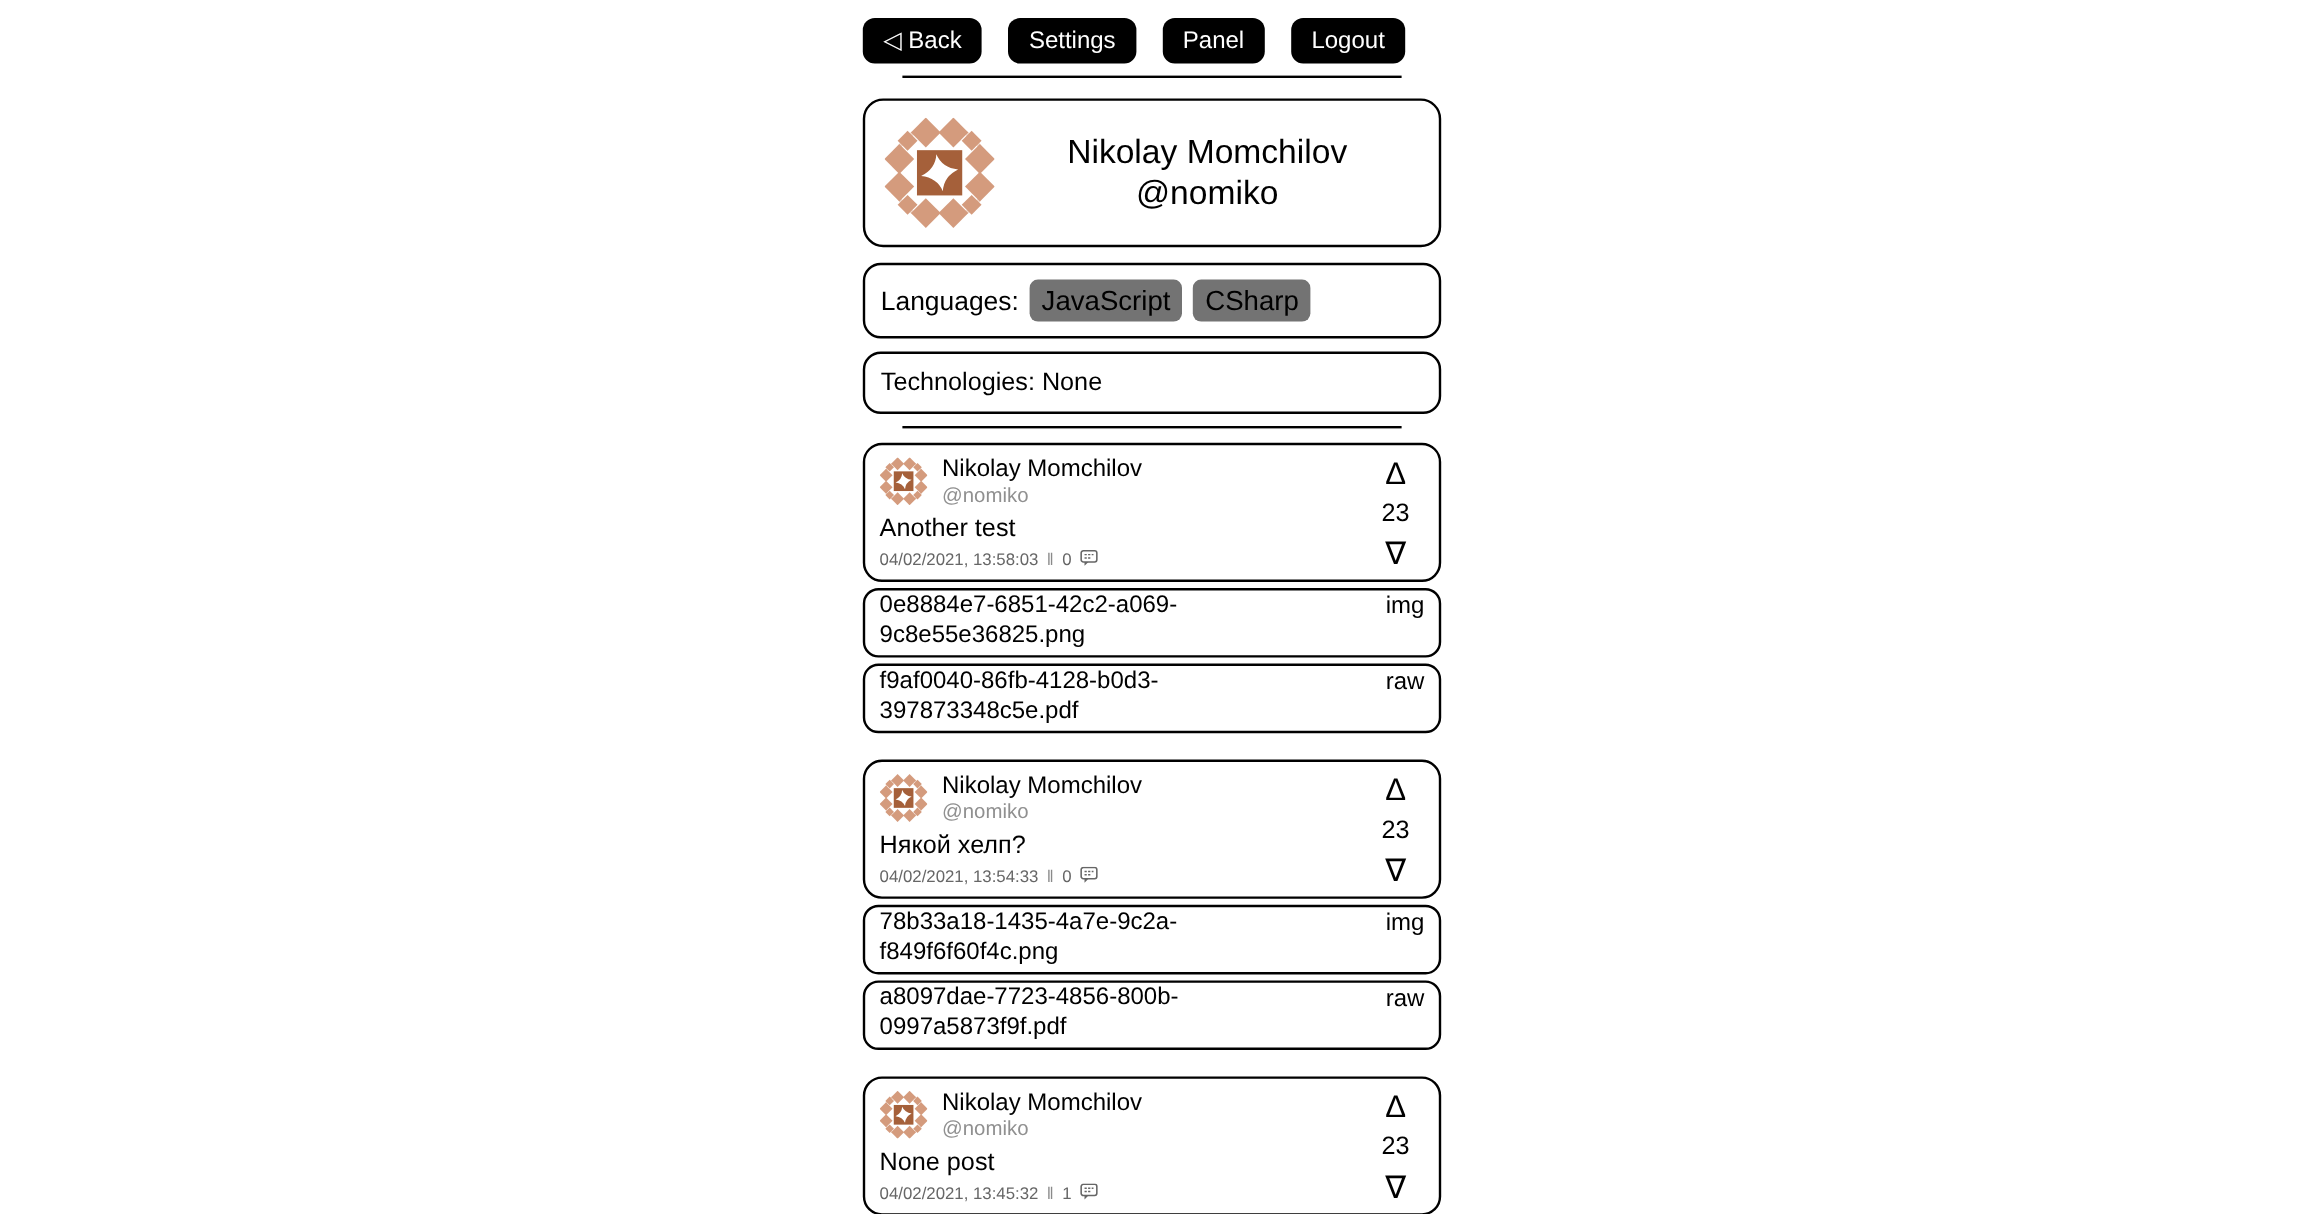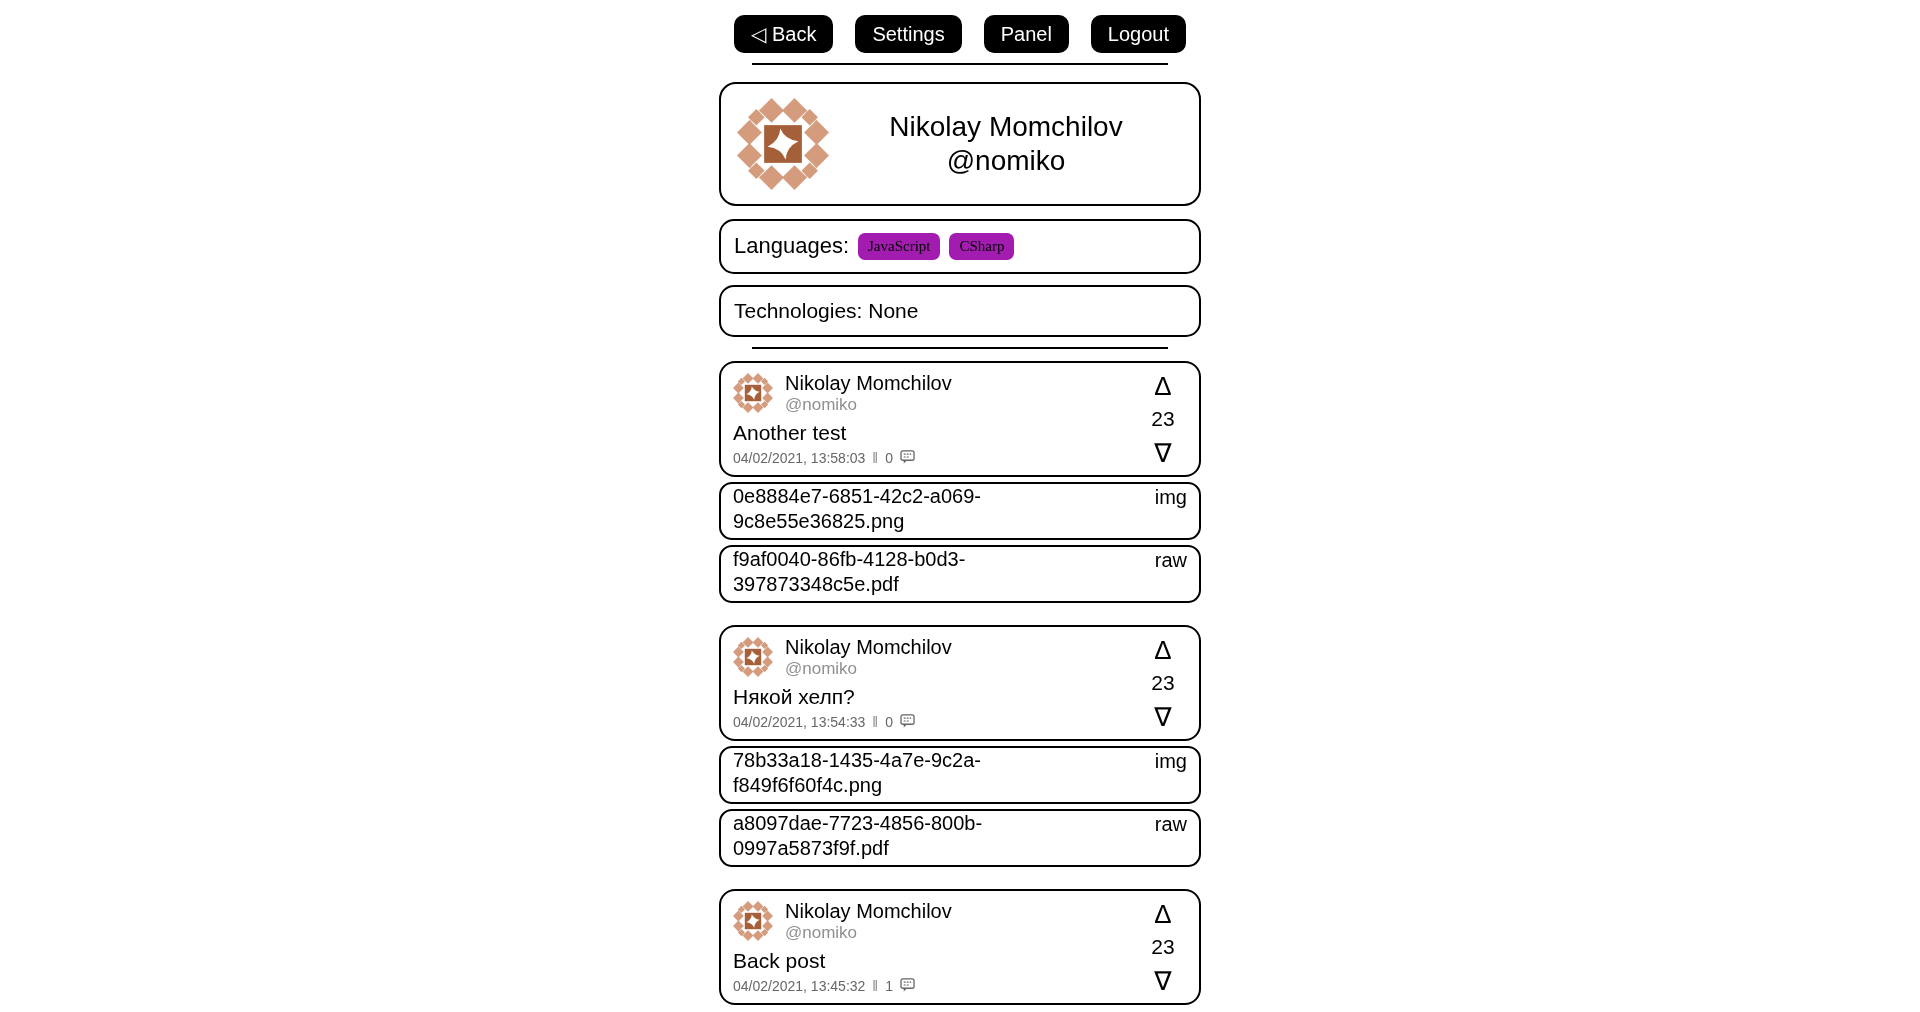--- a/index.html
+++ b/index.html
@@ -8,21 +8,21 @@
     width: 1920px; height: 1012px;
     overflow: hidden;
     background: #ffffff;
     font-family: "Liberation Sans", sans-serif;
     color: #000;
   }
   .container { width: 482px; margin: 0 auto; }
 
   
   .toolbar {
-    display: flex; justify-content: center; gap: 22px;
+    display: flex; gap: 22px;
     padding-top: 15px;
   }
   .btn {
     background: #000; color: #fff;
     border: none; border-radius: 10px;
     font-family: "Liberation Sans", sans-serif;
     font-size: 20px; line-height: 1;
     padding: 9px 17px;
     cursor: pointer; white-space: nowrap;
   }
@@ -51,22 +51,22 @@
   
   .info-card {
     margin-top: 13px;
     padding: 12px 13px;
     font-size: 22px;
     display: flex; align-items: center; gap: 9px;
     min-height: 53px;
   }
   .info-card.slim { min-height: 44px; margin-top: 11px; font-size: 21px; }
   .tag {
-    background: #a21caf; border-radius: 7px;
-    padding: 5px 10px; font-size: 15px; line-height: 1.1; font-family: Liberation Serif, serif;
+    background: #737373; border-radius: 7px;
+    padding: 5px 10px; font-size: 23px; line-height: 1.1;
   }
 
   
   .posts { margin-top: 12px; }
   .post-group { margin-bottom: 22px; }
   .post-card {
     border-radius: 16px;
     padding: 8px 12px 9px 12px;
     display: flex;
   }
@@ -270,21 +270,21 @@
         <div class="post-main">
           <div class="post-header">
             <svg class="avatar-sm">
                 <use href="#identicon"></use>
               </svg>
             <div>
               <div class="author-name">Nikolay Momchilov</div>
               <div class="author-handle">@nomiko</div>
             </div>
           </div>
-          <div class="post-title">Back post</div>
+          <div class="post-title">None post</div>
           <div class="post-meta">
             <span>04/02/2021, 13:45:32</span>
             <span class="meta-sep">‖</span>
             <span>1</span>
             <svg class="comment-icon-svg" width="15" height="14">
                 <use href="#comment-bubble"></use>
               </svg>
           </div>
         </div>
         <div class="post-votes">

